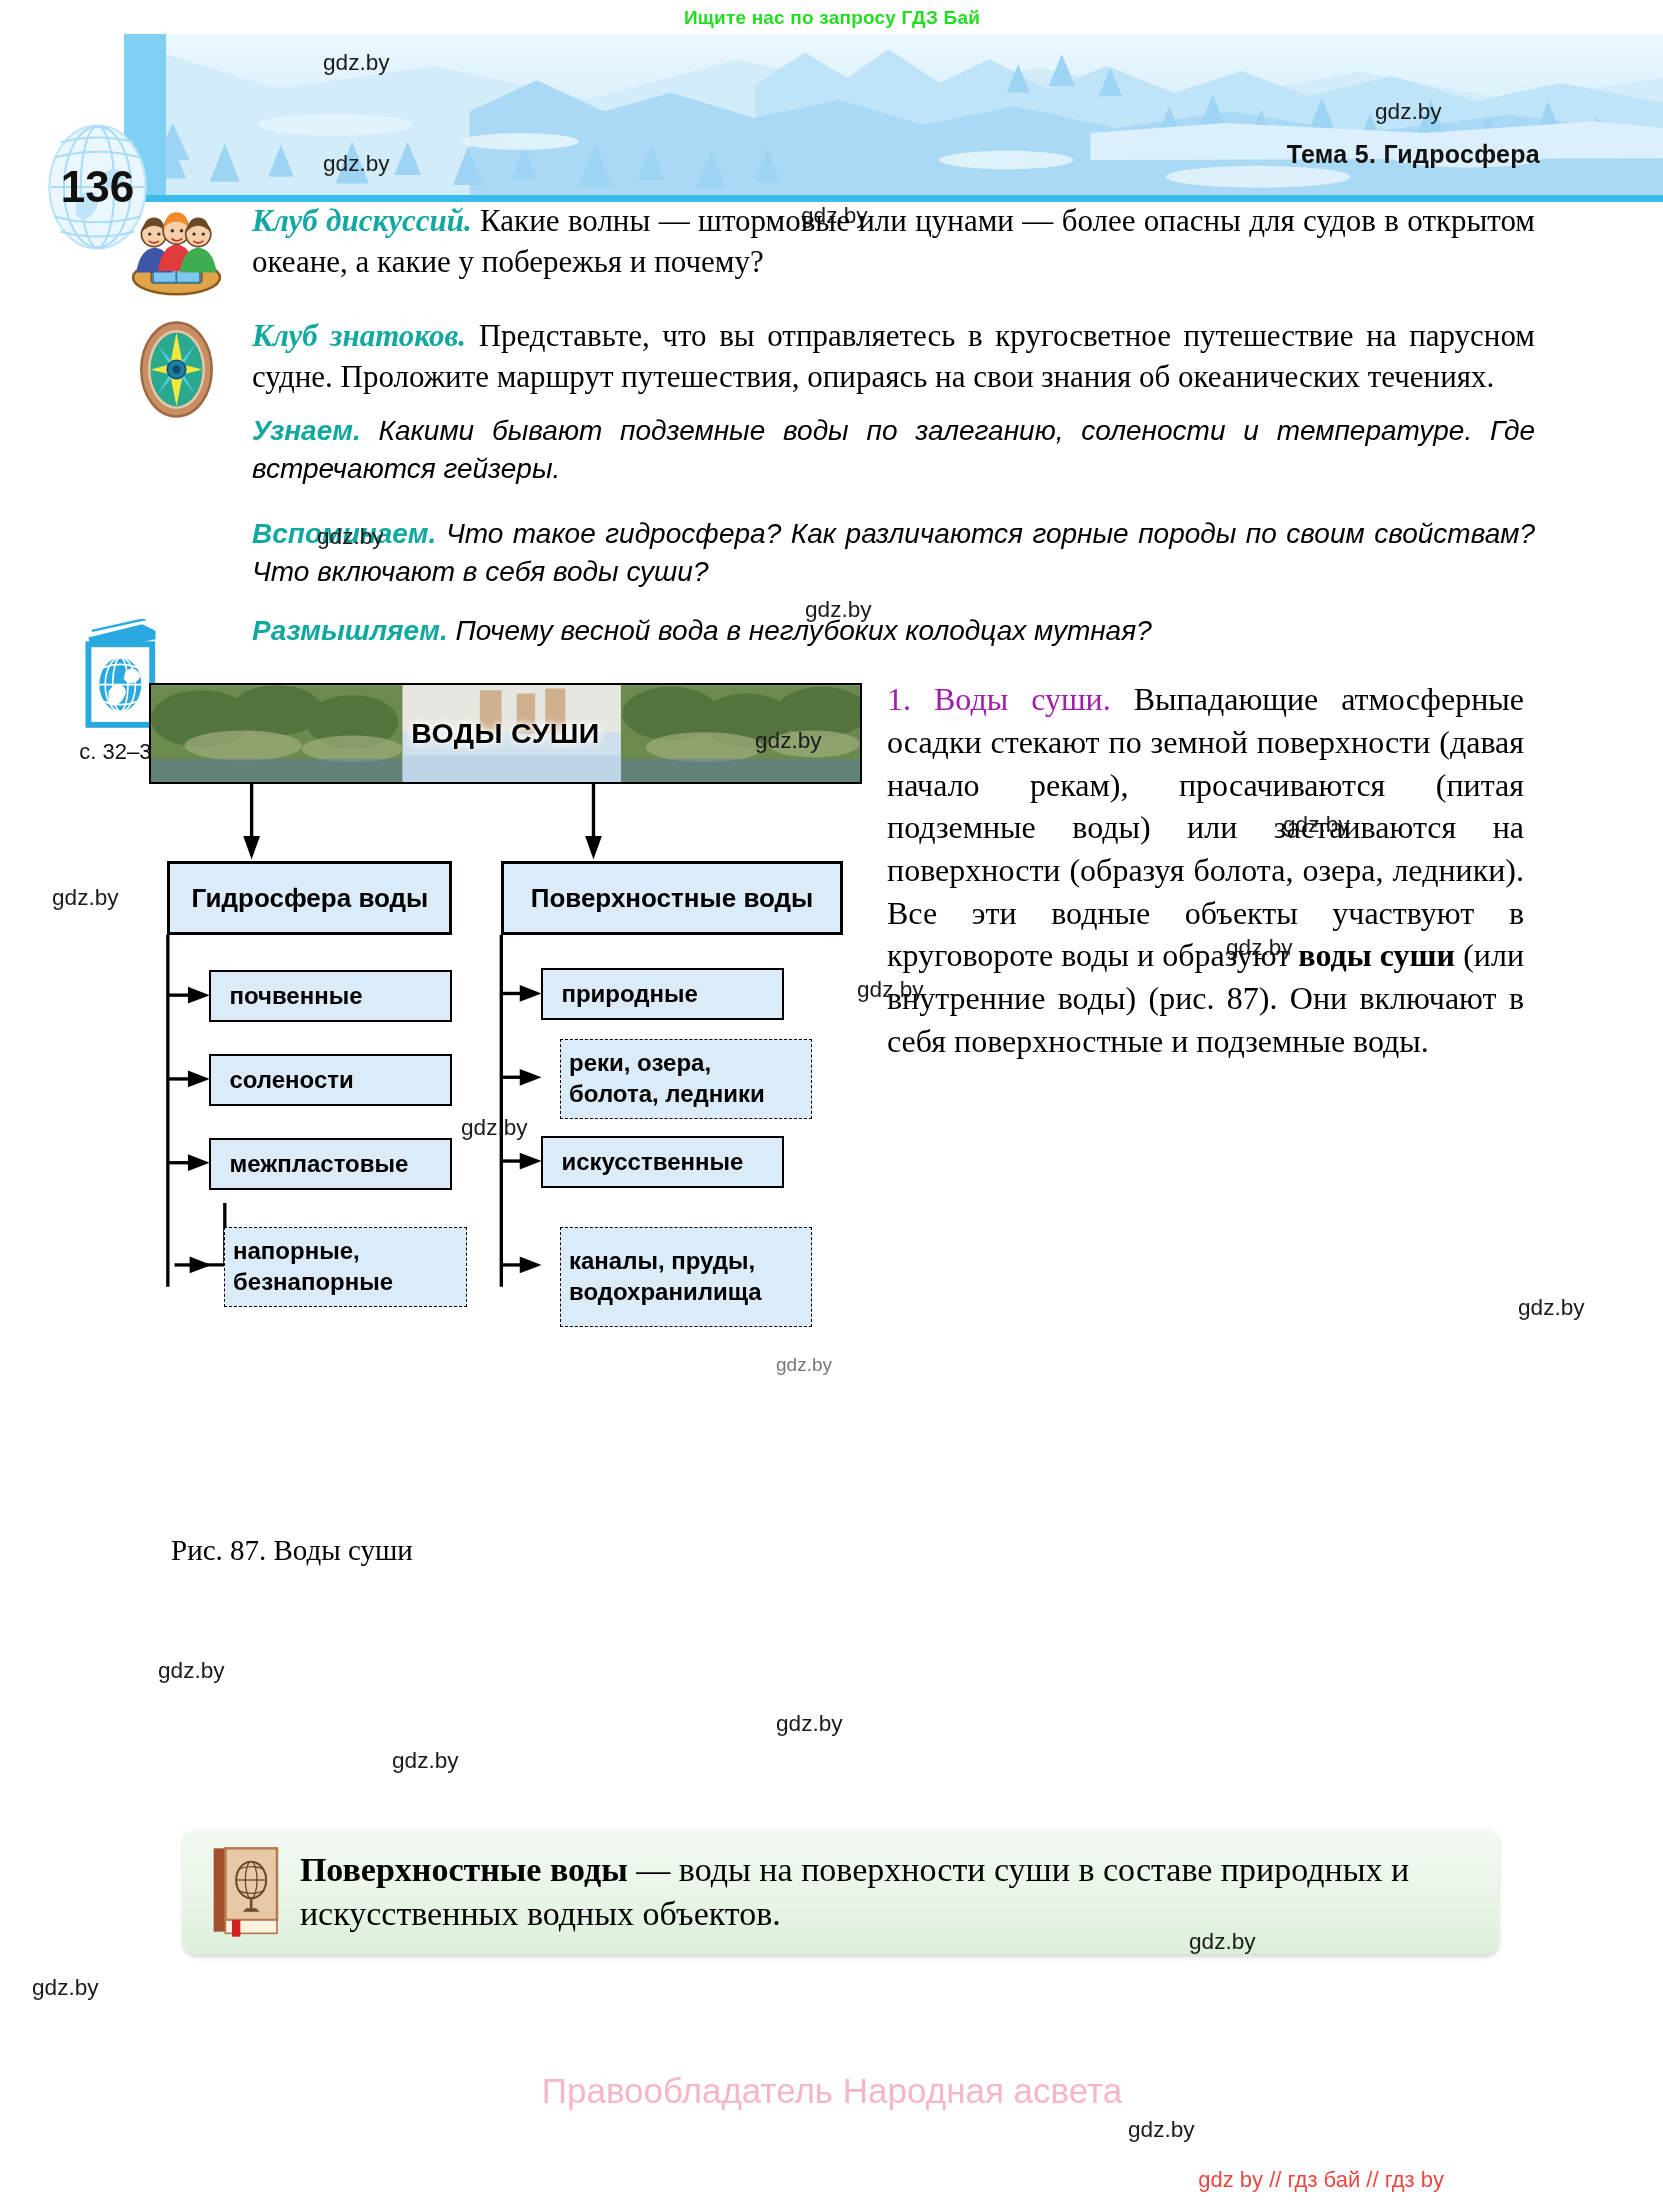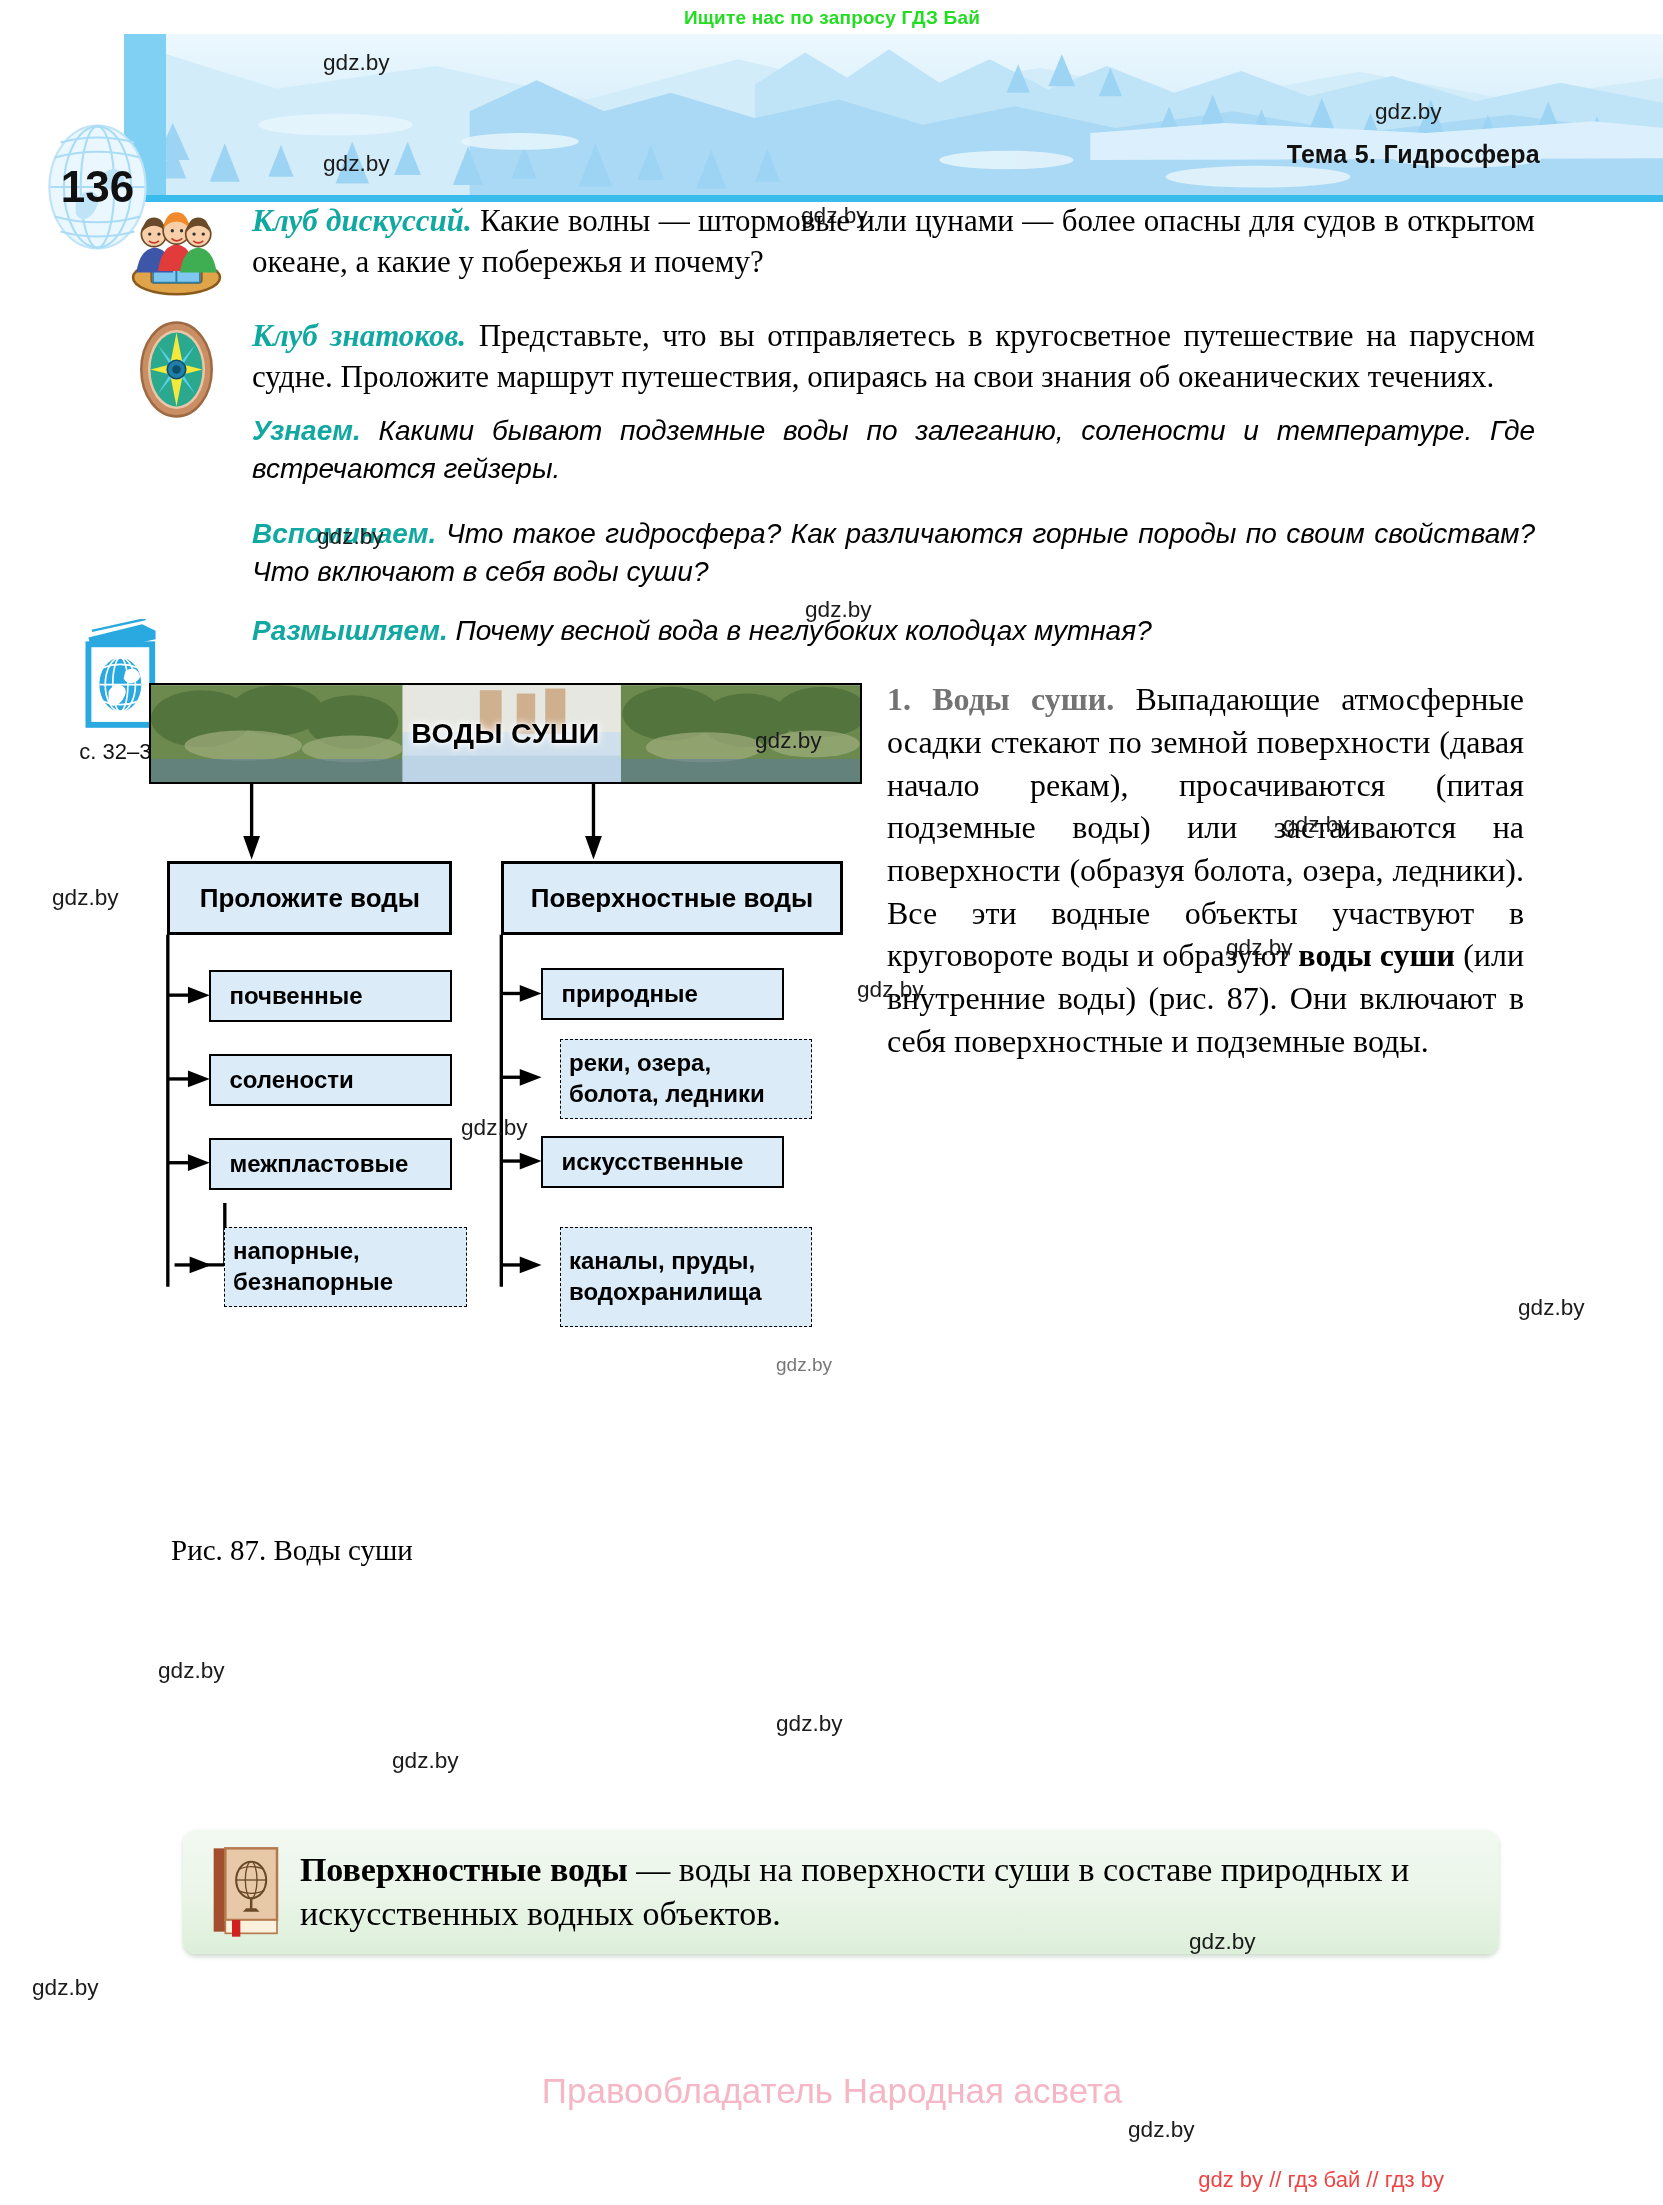--- a/index.html
+++ b/index.html
@@ -213,21 +213,21 @@
   .rightcol {
     position: absolute;
     left: 887px; top: -5px;
     width: 637px;
     font-size: 32px;
     line-height: 1.335;
     text-align: justify;
     text-justify: inter-word;
     color: #000;
   }
-  .rightcol .numlead { color: #737373; font-weight: 700; }
+  .rightcol .numlead { color: #a21caf; font-weight: 400; }
   .rightcol b { font-weight: 700; }
 
   
   .callout {
     position: absolute;
     left: 183px; top: 1830px;
     width: 1316px; height: 124px;
     background: linear-gradient(180deg,#f2f9f1 0%, #eaf5e8 55%, #dcefd9 100%);
     border-radius: 13.4px;
     box-shadow: 0 2.5px 4.2px rgba(120,150,120,.35);
@@ -492,21 +492,21 @@
           <polygon points="468,250 442,240 442,260" fill="#000"></polygon>
           <path d="M420 350 L448 350" stroke="#000" stroke-width="4" fill="none"></path>
           <polygon points="468,350 442,340 442,360" fill="#000"></polygon>
           <path d="M420 450 L448 450" stroke="#000" stroke-width="4" fill="none"></path>
           <polygon points="468,450 442,440 442,460" fill="#000"></polygon>
           <path d="M420 574 L448 574" stroke="#000" stroke-width="4" fill="none"></path>
           <polygon points="468,574 442,564 442,584" fill="#000"></polygon>
         </svg>
 
         <div class="nodebox lvl1" style="left:18.4px; top:77px; width:285px; height:74px;">
-          <span>Проложите воды</span>
+          <span>Гидросфера воды</span>
         </div>
         <div class="nodebox lvl1" style="left:352px; top:77px; width:342px; height:74px;">
           <span>Поверхностные воды</span>
         </div>
 
         <div class="nodebox lvl2" style="left:60px; top:186px; width:243px; height:52px;">
           <span>почвенные</span>
         </div>
         <div class="nodebox lvl2" style="left:60px; top:270px; width:243px; height:52px;">
           <span>солености</span>

